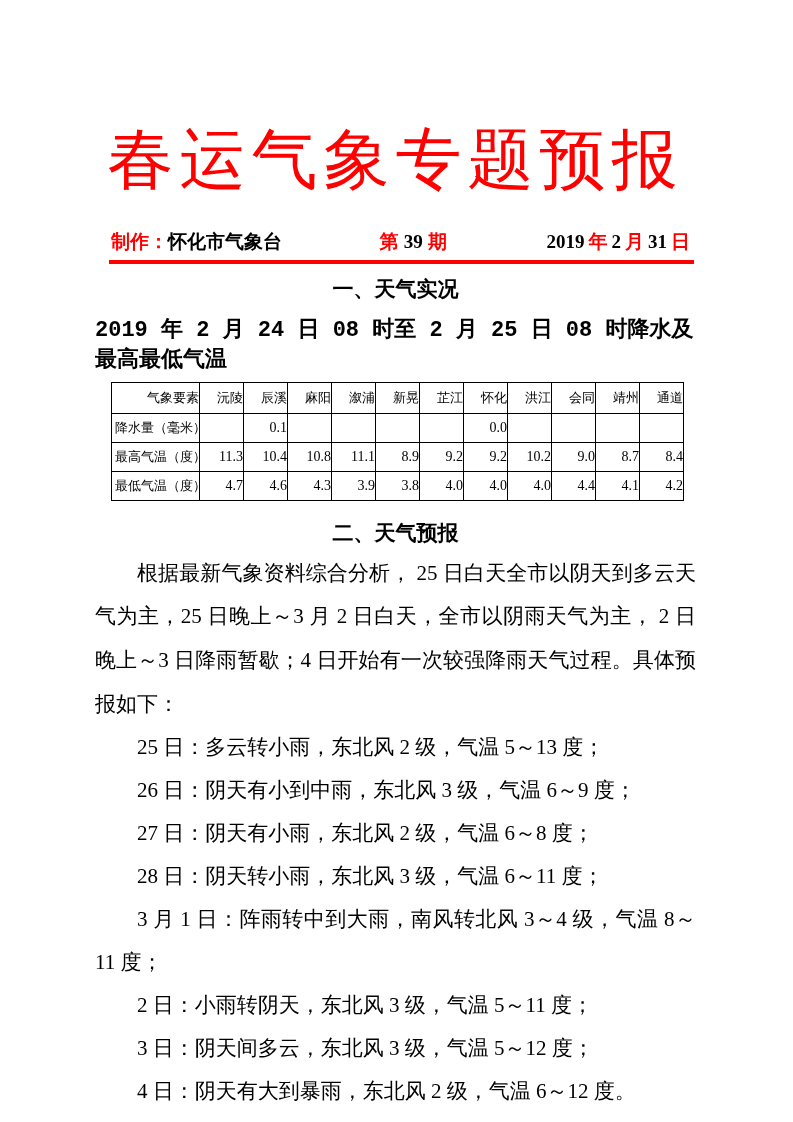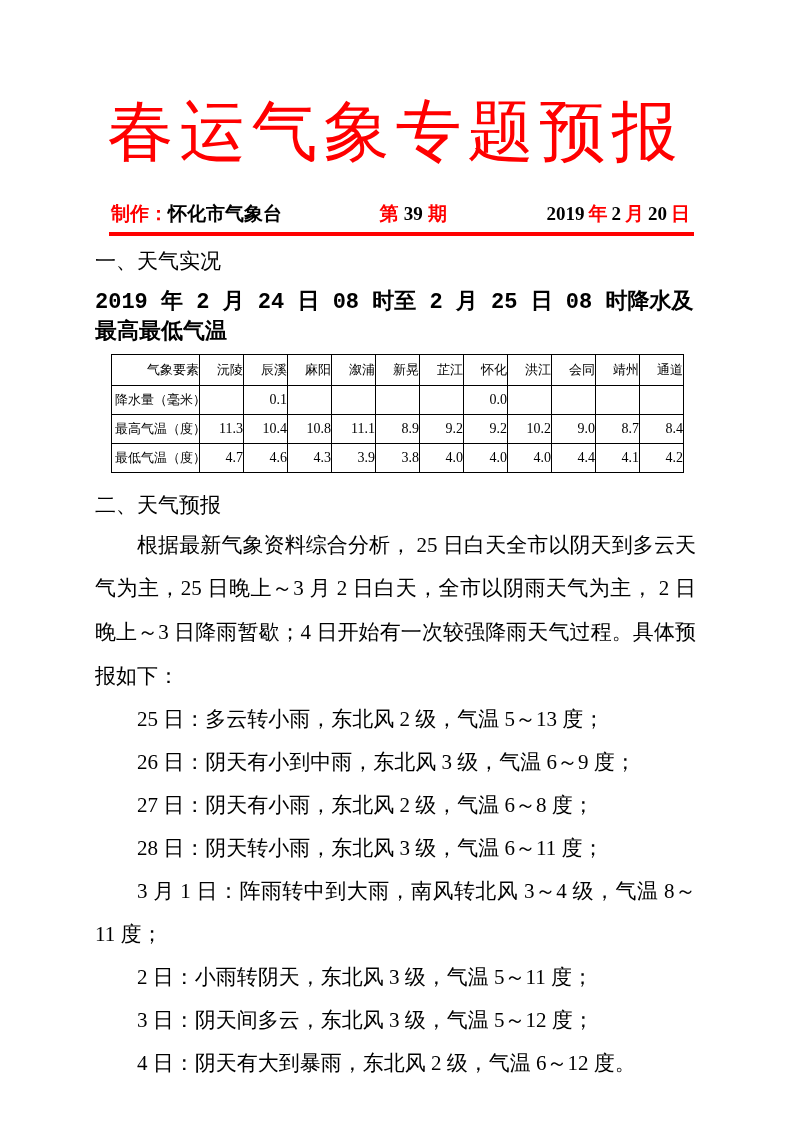--- a/index.html
+++ b/index.html
@@ -1,21 +1,21 @@
 <!DOCTYPE html>
 <html><head>
 <meta charset="utf-8">
 <style>
   html,body { margin:0; padding:0; background:#ffffff; }
   body {
     width:793px; height:1122px; overflow:hidden;
     font-family:"Liberation Serif","DejaVu Serif",serif;
     color:#000;
   }
-  .doc { padding:92px 97px 0 95px; }
+  .doc { padding:120px 97px 0 95px; }
 
   .title {
     color:#ff0000;
     font-size:66px;
     line-height:1.2;
     text-align:center;
     letter-spacing:6px;
     white-space:nowrap;
     font-weight:400;
   }
@@ -27,22 +27,23 @@
     margin:30px 2px 0 14px;
     padding:0 2px 5px 2px;
     border-bottom:4px solid #ff0000;
   }
   .red { color:#ff0000; }
   .num { font-family:"Liberation Serif","DejaVu Serif",serif; }
   .date-part { margin:0 2px; }
 
   .h1 {
     font-family:"Liberation Sans","DejaVu Sans",sans-serif;
-    font-weight:normal; font-size:21px;
+    font-weight:bold; font-size:21px;
     margin:11px 0 0 0;
+    text-align:center;
   }
   .table-title {
     font-family:Liberation Mono, monospace;
     font-weight:bold; font-size:22px;
     text-align:left; margin-top:11px;
   }
 
   table.obs {
     border-collapse:collapse; table-layout:fixed;
     width:573px; margin:8px 0 0 16px;
@@ -81,21 +82,21 @@
   <div class="header-row">
     <span>
       <span class="red">制作：</span><span>怀化市气象台</span>
     </span>
     <span>
       <span class="red">第</span>
       <span class="num">39</span>
       <span class="red">期</span>
     </span>
     <span>
-      <span class="num date-part">2019</span><span class="red date-part">年</span><span class="num date-part">2</span><span class="red date-part">月</span><span class="num date-part">20</span><span class="red date-part">日</span>
+      <span class="num date-part">2019</span><span class="red date-part">年</span><span class="num date-part">2</span><span class="red date-part">月</span><span class="num date-part">31</span><span class="red date-part">日</span>
     </span>
   </div>
 
   <div class="h1">一、天气实况</div>
 
   <div class="table-title">2019 年 2 月 24 日 08 时至 2 月 25 日 08 时降水及最高最低气温</div>
 
   <table class="obs">
     <thead>
         <tr>

